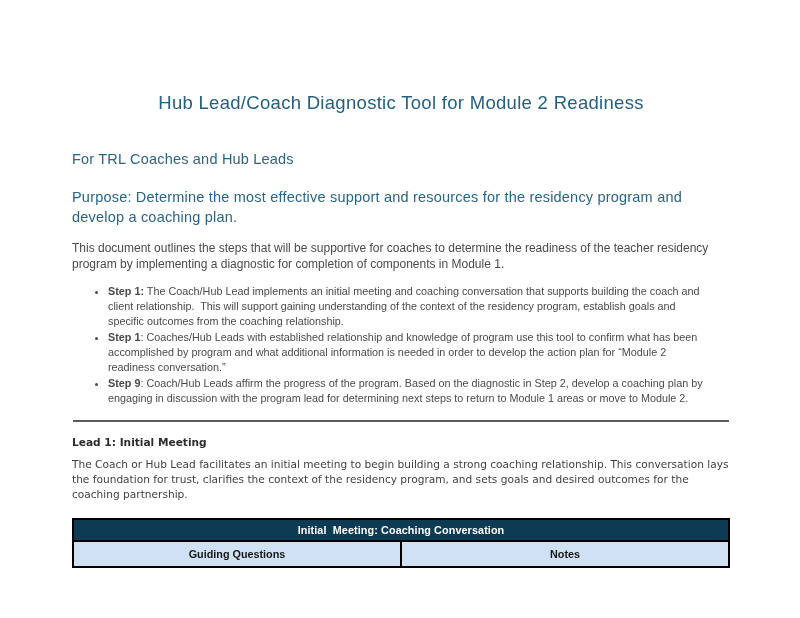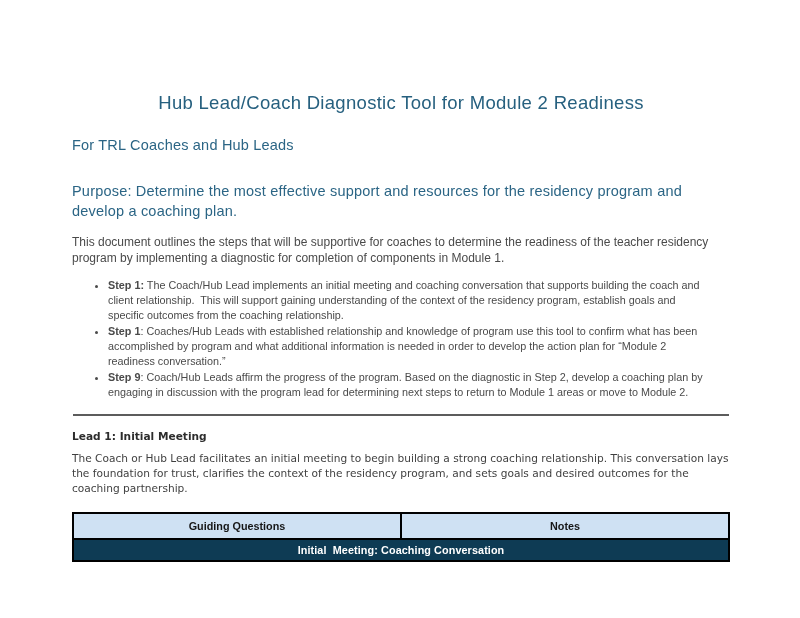--- a/index.html
+++ b/index.html
@@ -20,27 +20,27 @@
   }
   .doc-title {
     margin-top: 92px;
     text-align: center;
     font-size: 18.5px;
     font-weight: 400;
     letter-spacing: 0.3px;
     color: #26607f;
   }
   .audience {
-    margin-top: 23px;
+    margin-top: 37px;
     font-size: 14.5px;
     letter-spacing: 0.2px;
     color: #2b6585;
   }
   .purpose {
-    margin-top: 28px;
+    margin-top: 20px;
     width: 652px;
     font-size: 14.5px;
     line-height: 1.4;
     letter-spacing: 0.2px;
     color: #2b6585;
   }
   .intro {
     margin-top: 13px;
     width: 648px;
     font-size: 12px;
@@ -125,23 +125,23 @@
 
     <hr class="divider">
 
     <div class="section-heading">Lead 1: Initial Meeting</div>
 
     <div class="section-body">The Coach or Hub Lead facilitates an initial meeting to begin building a strong coaching relationship. This conversation lays the foundation for trust, clarifies the context of the residency program, and sets goals and desired outcomes for the coaching partnership.</div>
 
     <table class="meeting">
       <tbody>
           <tr>
+        <th class="tbl-title" colspan="2">Initial  Meeting: Coaching Conversation</th>
+      </tr>
+      <tr>
         <th class="tbl-col">Guiding Questions</th>
         <th class="tbl-col">Notes</th>
-      </tr>
-      <tr>
-        <th class="tbl-title" colspan="2">Initial  Meeting: Coaching Conversation</th>
       </tr>
     </tbody>
       </table>
 
   </div>
 </div>
 
 </body></html>

